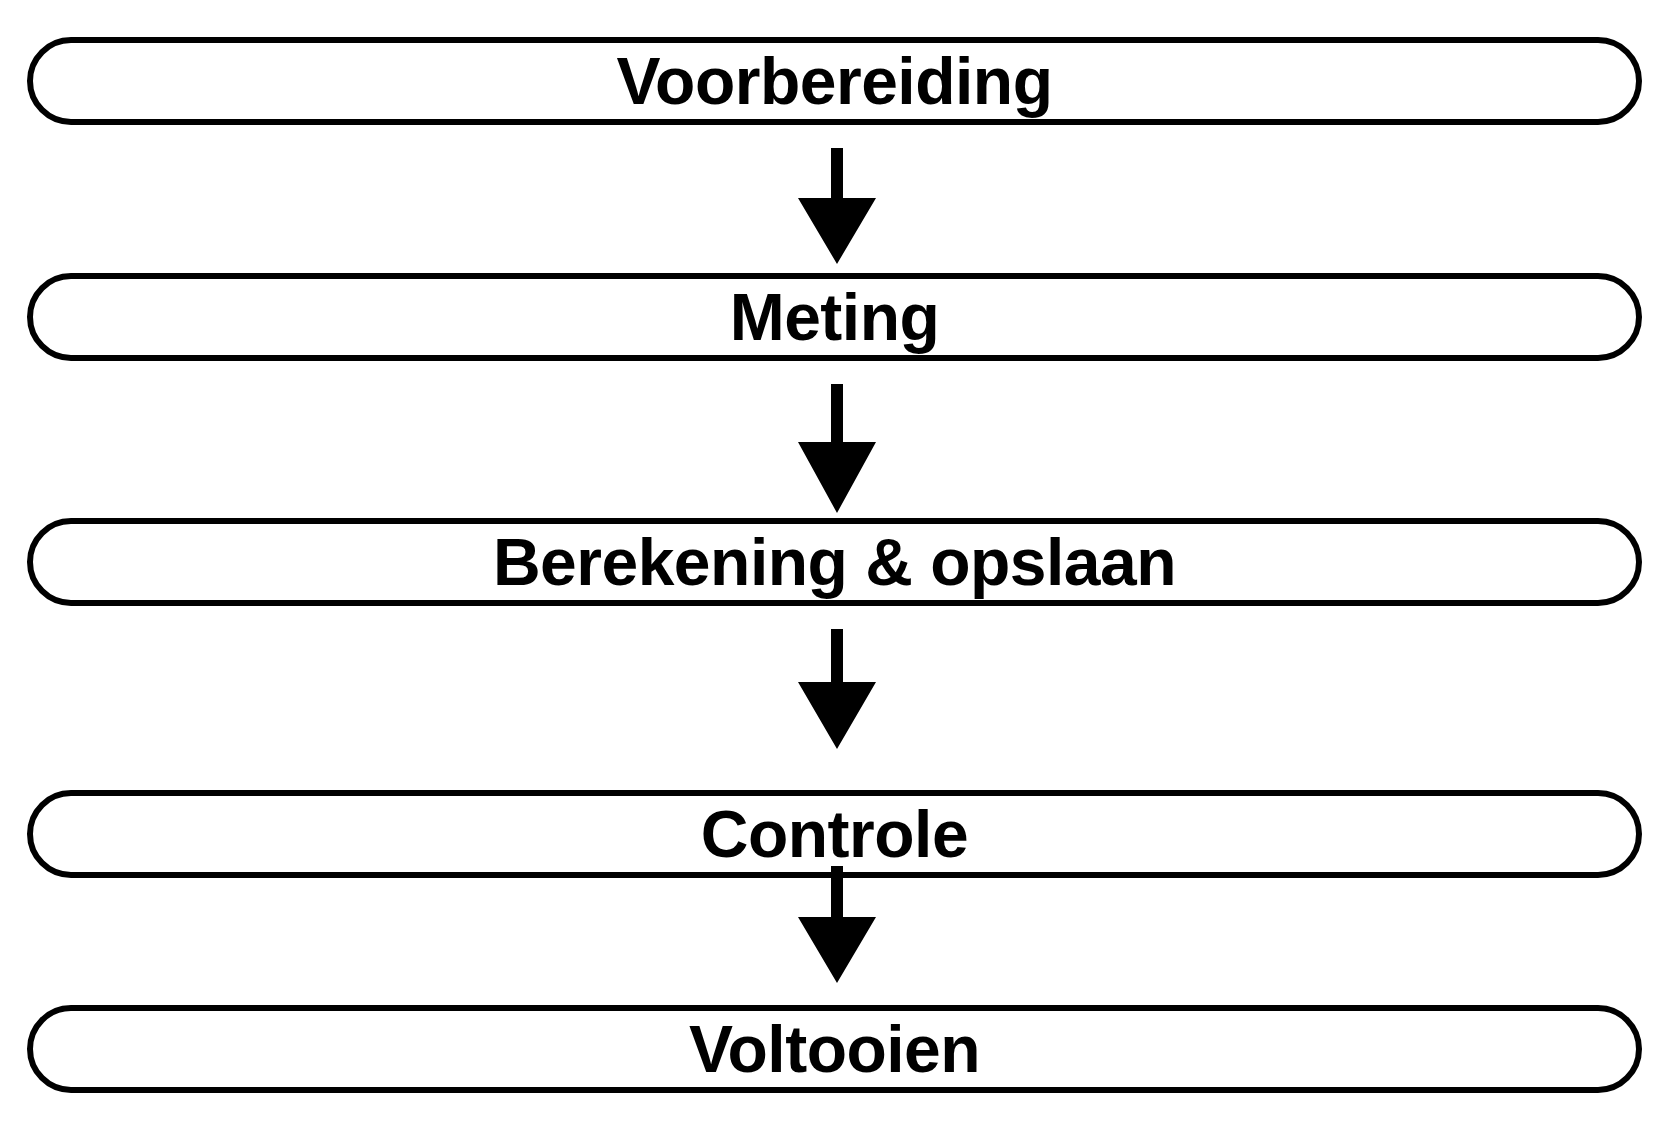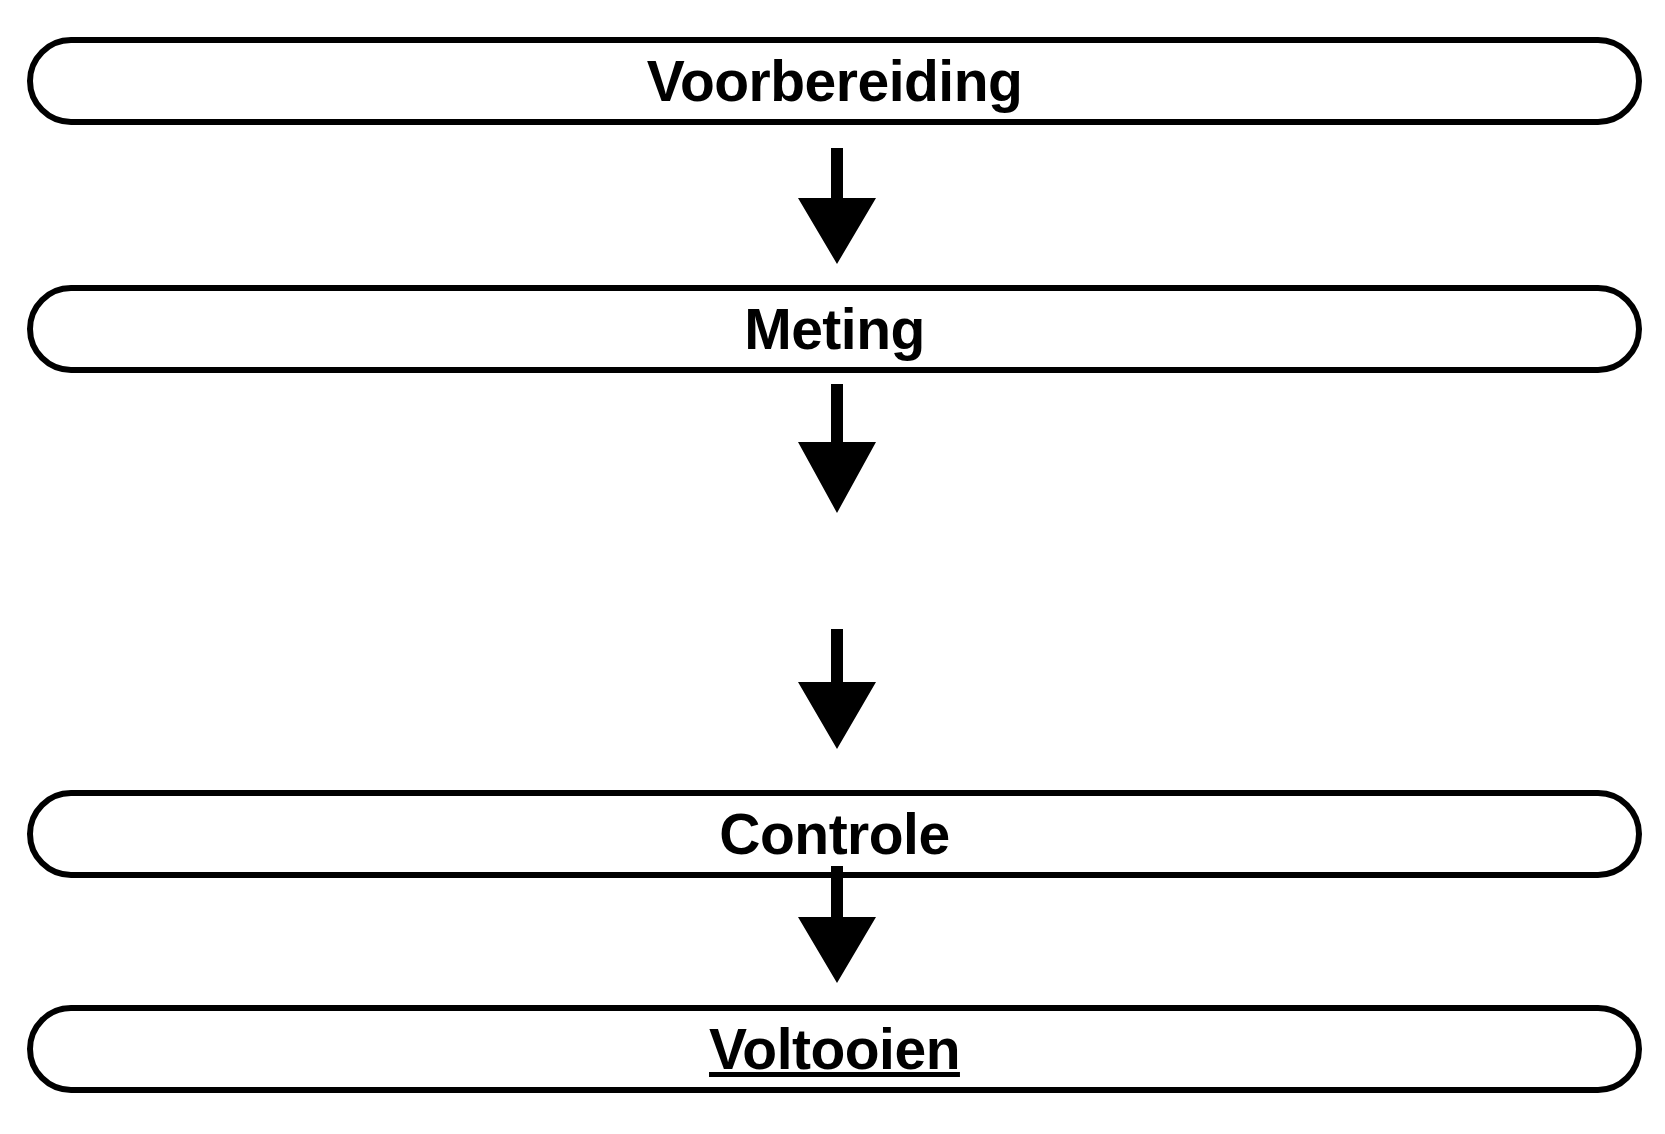--- a/index.html
+++ b/index.html
@@ -33,35 +33,35 @@
     border-radius: 46px;
     background: #ffffff;
     display: flex;
     align-items: center;
     justify-content: center;
   }
 
   .flow-node-label {
     font-family: "Liberation Sans", sans-serif;
     font-weight: bold;
-    font-size: 57px;
+    font-size: 66px;
     line-height: 1;
     color: #000000;
     letter-spacing: -0.5px;
     white-space: nowrap;
     text-align: center;
     -webkit-font-smoothing: antialiased;
   }
 
   
   #node-0 { top: 37px; }
-  #node-1 { top: 273px; margin-top: 12px; }
+  #node-1 { top: 273px; }
   #node-2 { top: 518px; }
   #node-3 { top: 754px; margin-top: 36px; }
-  #node-4 { top: 1005px; text-decoration: underline; }
+  #node-4 { top: 1005px; }
 
   
   .flow-arrow {
     position: absolute;
     left: 798px;
     width: 78px;
     pointer-events: none;
   }
   .flow-arrow svg {
     display: block;
@@ -92,20 +92,23 @@
   <div class="flow-node" id="node-1">
     <span class="flow-node-label">Meting</span>
   </div>
 
   <div class="flow-arrow" id="arrow-1">
     <svg viewBox="0 0 78 129" preserveAspectRatio="none" aria-hidden="true">
       <path d="M 33 0 L 45 0 L 45 58 L 78 58 L 39 129 L 0 58 L 33 58 Z" fill="#000000"></path>
     </svg>
   </div>
 
+  <div class="flow-node" id="node-2">
+    <span class="flow-node-label">Berekening &amp; opslaan</span>
+  </div>
 
   <div class="flow-arrow" id="arrow-2">
     <svg viewBox="0 0 78 120" preserveAspectRatio="none" aria-hidden="true">
       <path d="M 33 0 L 45 0 L 45 53 L 78 53 L 39 120 L 0 53 L 33 53 Z" fill="#000000"></path>
     </svg>
   </div>
 
   <div class="flow-node" id="node-3">
     <span class="flow-node-label">Controle</span>
   </div>

